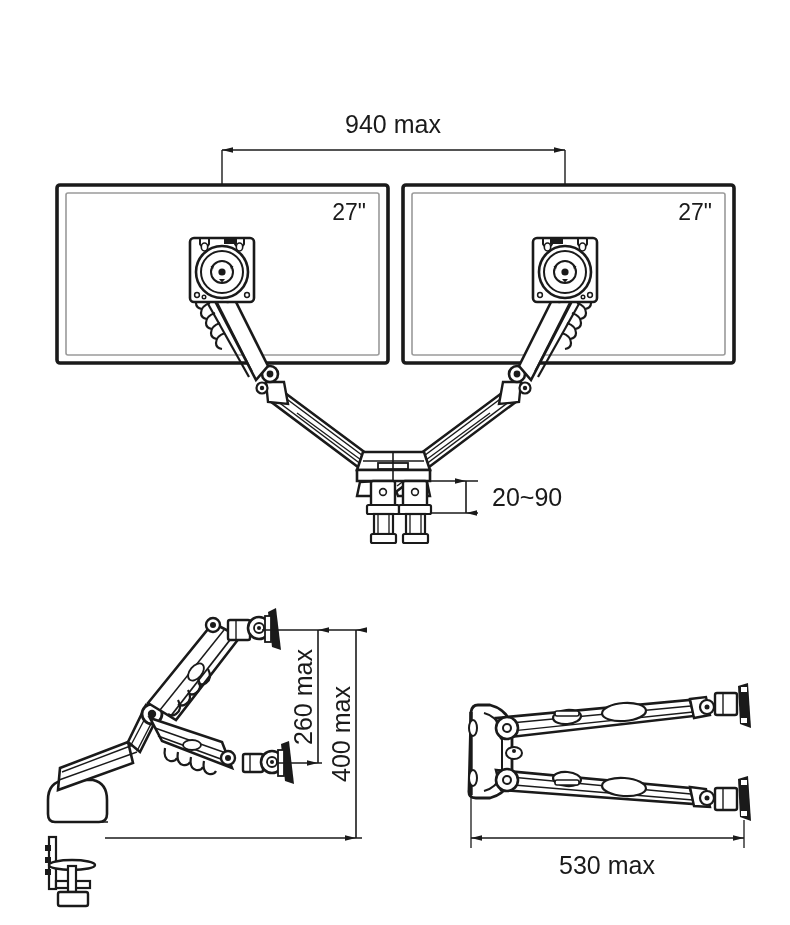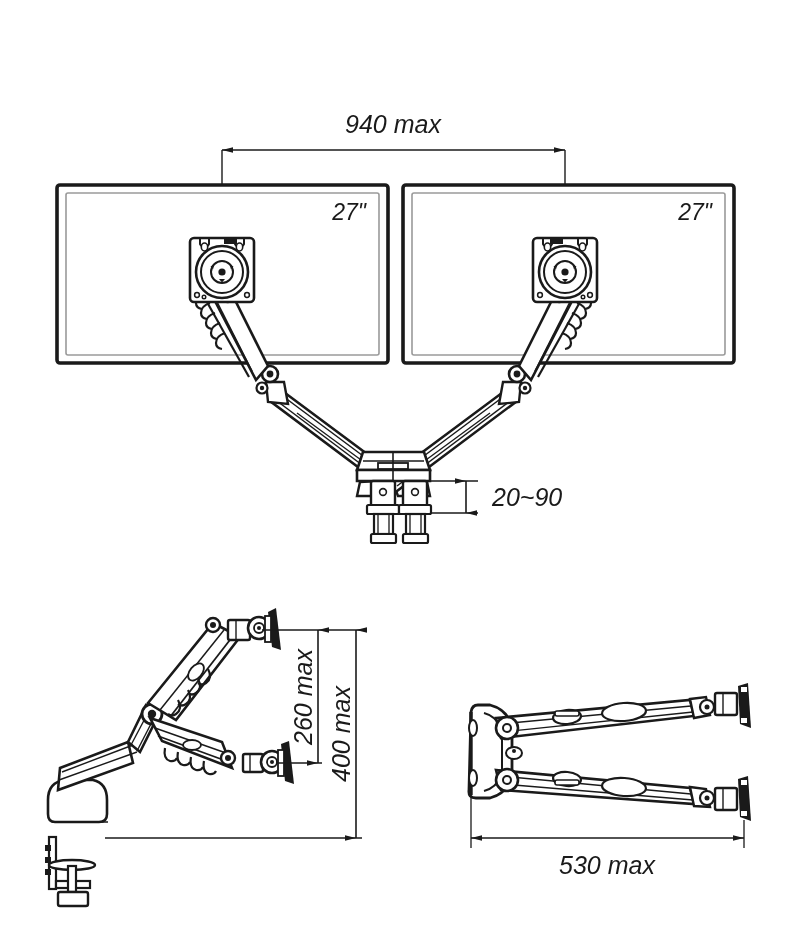--- a/index.html
+++ b/index.html
@@ -1,18 +1,18 @@
 <!DOCTYPE html>
 <html><head>
 <meta charset="utf-8">
 <style>
   html,body{margin:0;padding:0;background:#ffffff;}
   body{width:790px;height:925px;overflow:hidden;
        font-family:"Liberation Sans", sans-serif;}
-  #sheet{position:relative;width:790px;height:925px;background:#ffffff;font-style:italic;}
+  #sheet{position:relative;width:790px;height:925px;background:#ffffff;}
   svg{display:block;}
   .dimtext{font-family:"Liberation Sans", sans-serif;font-size:25px;fill:#1a1a1a;}
   .sizetext{font-family:"Liberation Sans", sans-serif;font-size:23px;fill:#1a1a1a;}
 </style>
 </head>
 <body>
 
 <div id="sheet">
 <svg width="790" height="925" viewBox="0 0 790 925">
 

